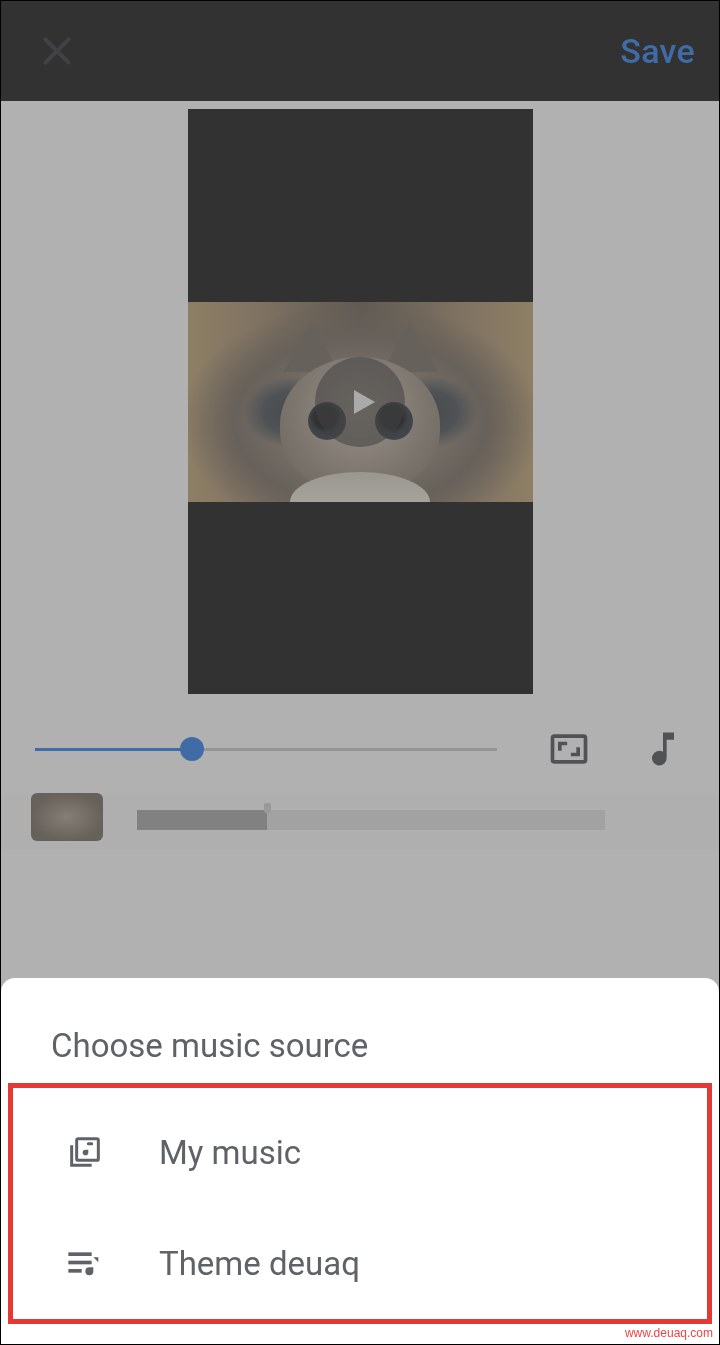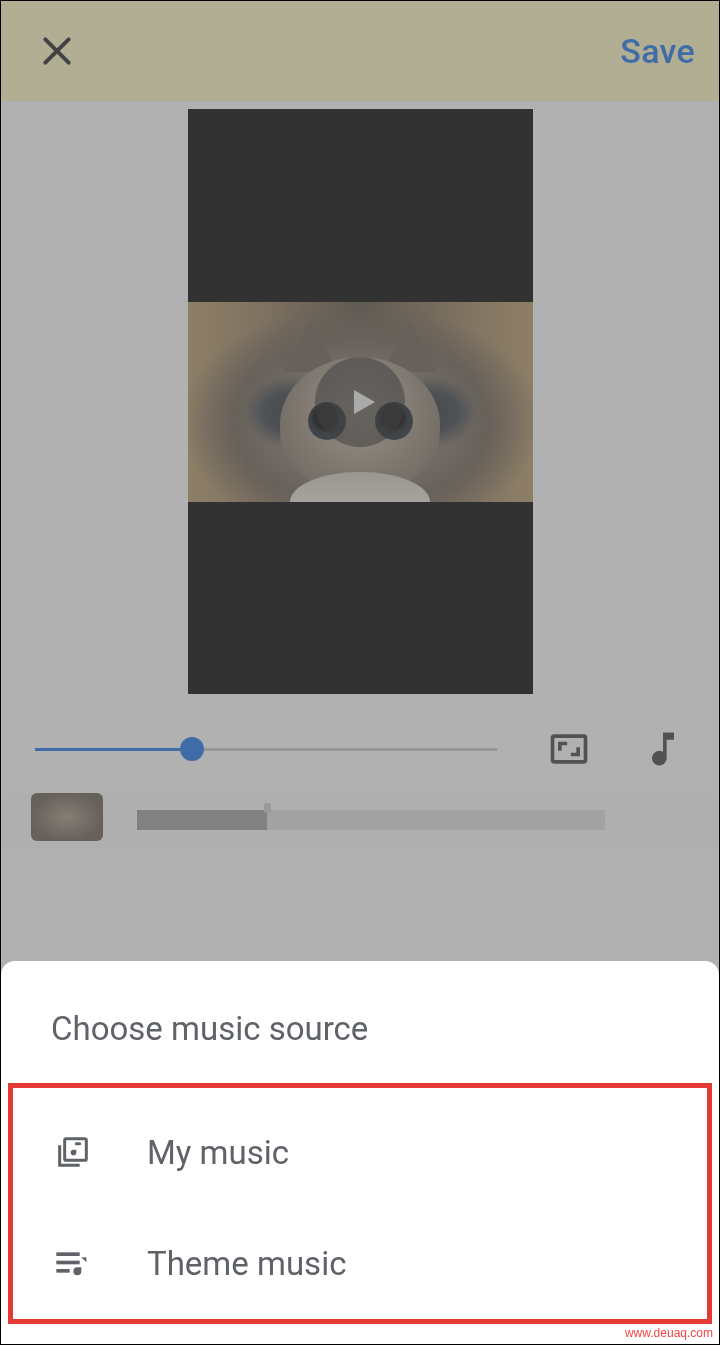--- a/index.html
+++ b/index.html
@@ -22,21 +22,21 @@
       background: rgba(100,100,100,0.5);
       z-index: 5;
       pointer-events: none;
     }
     .top-bar {
       height: 100px;
       display: flex;
       align-items: center;
       justify-content: space-between;
       padding: 0 24px 0 36px;
-      background: #fef9c3;
+      background: #000000;
     }
     .close-x svg {
       width: 40px;
       height: 40px;
       display: block;
     }
     .save-btn {
       color: #1a73e8;
       font-size: 34px;
       font-weight: 500;
@@ -231,33 +231,33 @@
       position: absolute;
       left: 0;
       right: 0;
       bottom: 0;
       background: #fff;
       border-radius: 14px 14px 0 0;
       z-index: 10;
       padding-bottom: 20px;
     }
     .sheet-title {
-      padding: 48px 50px 35px 50px;
+      padding: 48px 50px 18px 50px;
       font-size: 33px;
       color: #5f6368;
       font-weight: 400;
     }
     .options-group {
       border: 5px solid #e53935;
       margin: 0 7px 0 7px;
     }
     .option-row {
       display: flex;
       align-items: center;
-      padding: 36px 38px;
+      padding: 36px 50px;
       gap: 52px;
     }
     .option-row:first-child {
       padding-top: 44px;
     }
     .opt-icon {
       width: 44px;
       display: flex;
       justify-content: center;
     }
@@ -360,20 +360,20 @@
 
     <div class="option-row">
       <div class="opt-icon">
         <svg width="40" height="34" viewBox="0 0 24 20" fill="#5f6368">
           <rect x="2" y="3" width="14" height="2.2"></rect>
           <rect x="2" y="8" width="14" height="2.2"></rect>
           <rect x="2" y="13" width="8" height="2.2"></rect>
           <path d="M17 6v8.3a2.4 2.4 0 1 1-2.4-2.4H17 M17 6h3v3"></path>
         </svg>
       </div>
-      <div class="opt-label">Theme music</div>
+      <div class="opt-label">Theme deuaq</div>
     </div>
 
 
   </div>
 </div>
 
 <div class="watermark">www.deuaq.com</div>
 
 </body></html>

